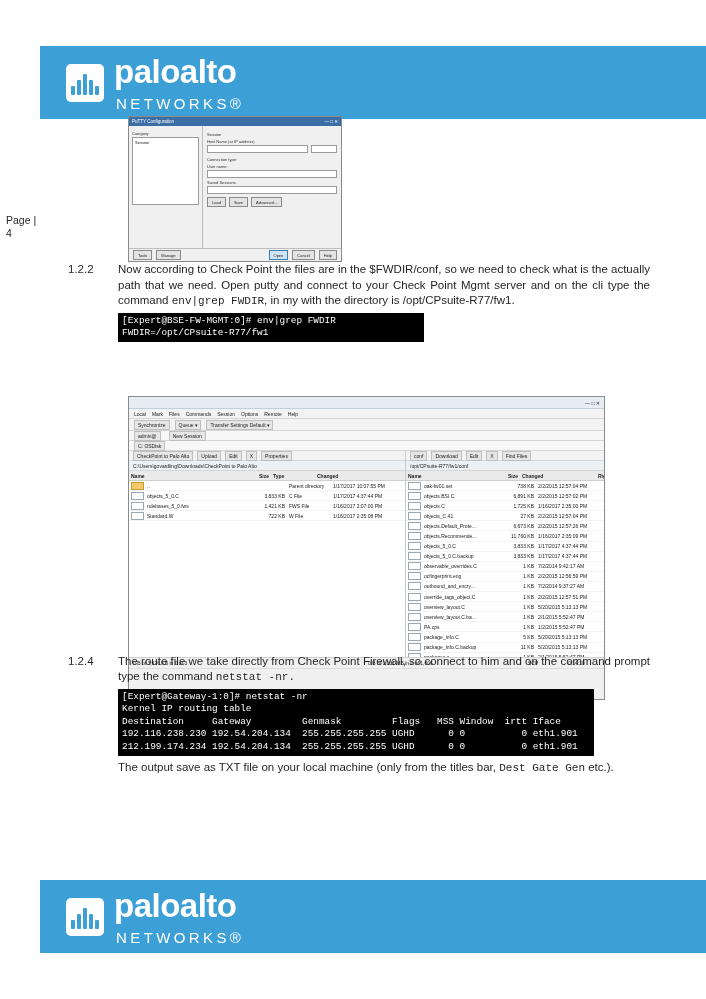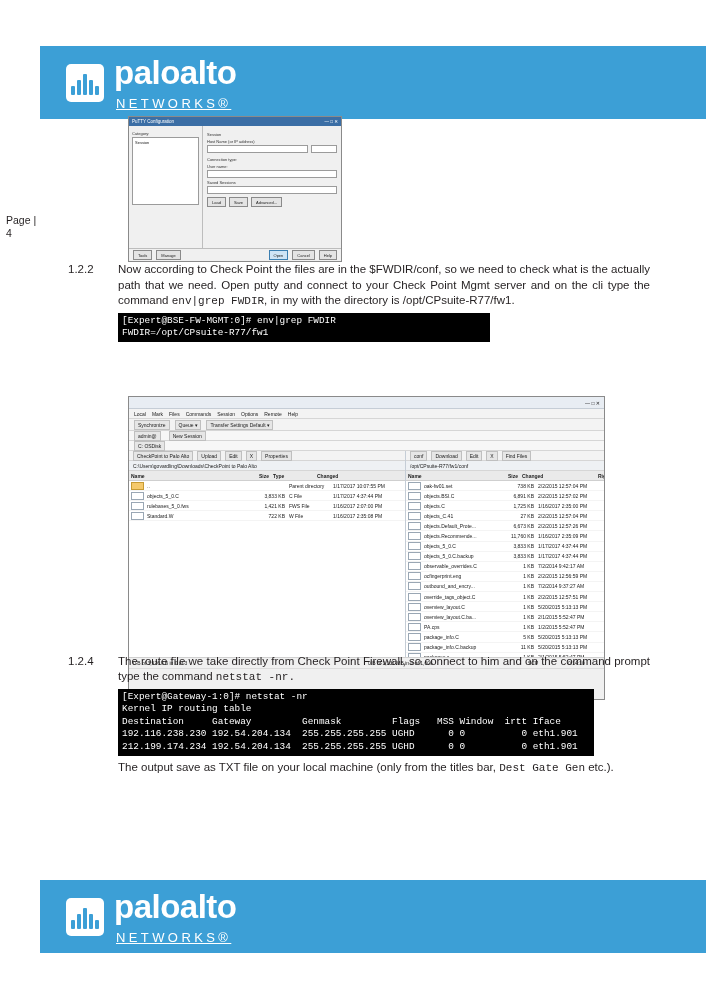--- a/index.html
+++ b/index.html
@@ -31,21 +31,21 @@
   .brand-mark i:nth-child(1){height:9px;}
   .brand-mark i:nth-child(2){height:15px;}
   .brand-mark i:nth-child(3){height:21px;}
   .brand-mark i:nth-child(4){height:15px;}
   .brand-mark i:nth-child(5){height:9px;}
   .brand-text{display:flex;flex-direction:column;line-height:1;}
   .brand-name{
     color:#ffffff;font-size:33px;font-weight:bold;letter-spacing:-0.5px;
   }
   .brand-sub{
-    color:#ffffff;font-size:13px;letter-spacing:3.4px;margin-top:8px;margin-left:2px;text-decoration:underline;
+    color:#ffffff;font-size:15px;letter-spacing:3.4px;margin-top:8px;margin-left:2px;
   }
   
   .page-number{
     position:absolute;left:6px;top:214px;width:36px;
     font-size:10.5px;line-height:13px;color:#231f20;
   }
   
   .content{
     position:absolute;left:68px;top:262px;width:582px;
   }
@@ -59,21 +59,21 @@
   }
   
   .terminal{
     background:#000000;color:#ffffff;
     font-family:"Liberation Mono", monospace;
     font-size:9.4px;line-height:12.6px;
     padding:2px 4px;box-sizing:border-box;
     white-space:pre;
     margin:3px 0 4px 0;
   }
-  .terminal.t1{width:372px;}
+  .terminal.t1{width:306px;}
   .terminal.t2{width:476px;}
   
   .shot-putty{
     position:absolute;left:128px;top:116px;width:212px;height:144px;
     background:#f0f0f0;border:1px solid #8a8a8a;font-size:4px;
     font-family:"Liberation Sans", sans-serif;color:#222;overflow:hidden;
   }
   .pt-title{
     height:9px;background:#3b6ea5;color:#fff;font-size:4.5px;
     display:flex;align-items:center;justify-content:space-between;padding:0 3px;

